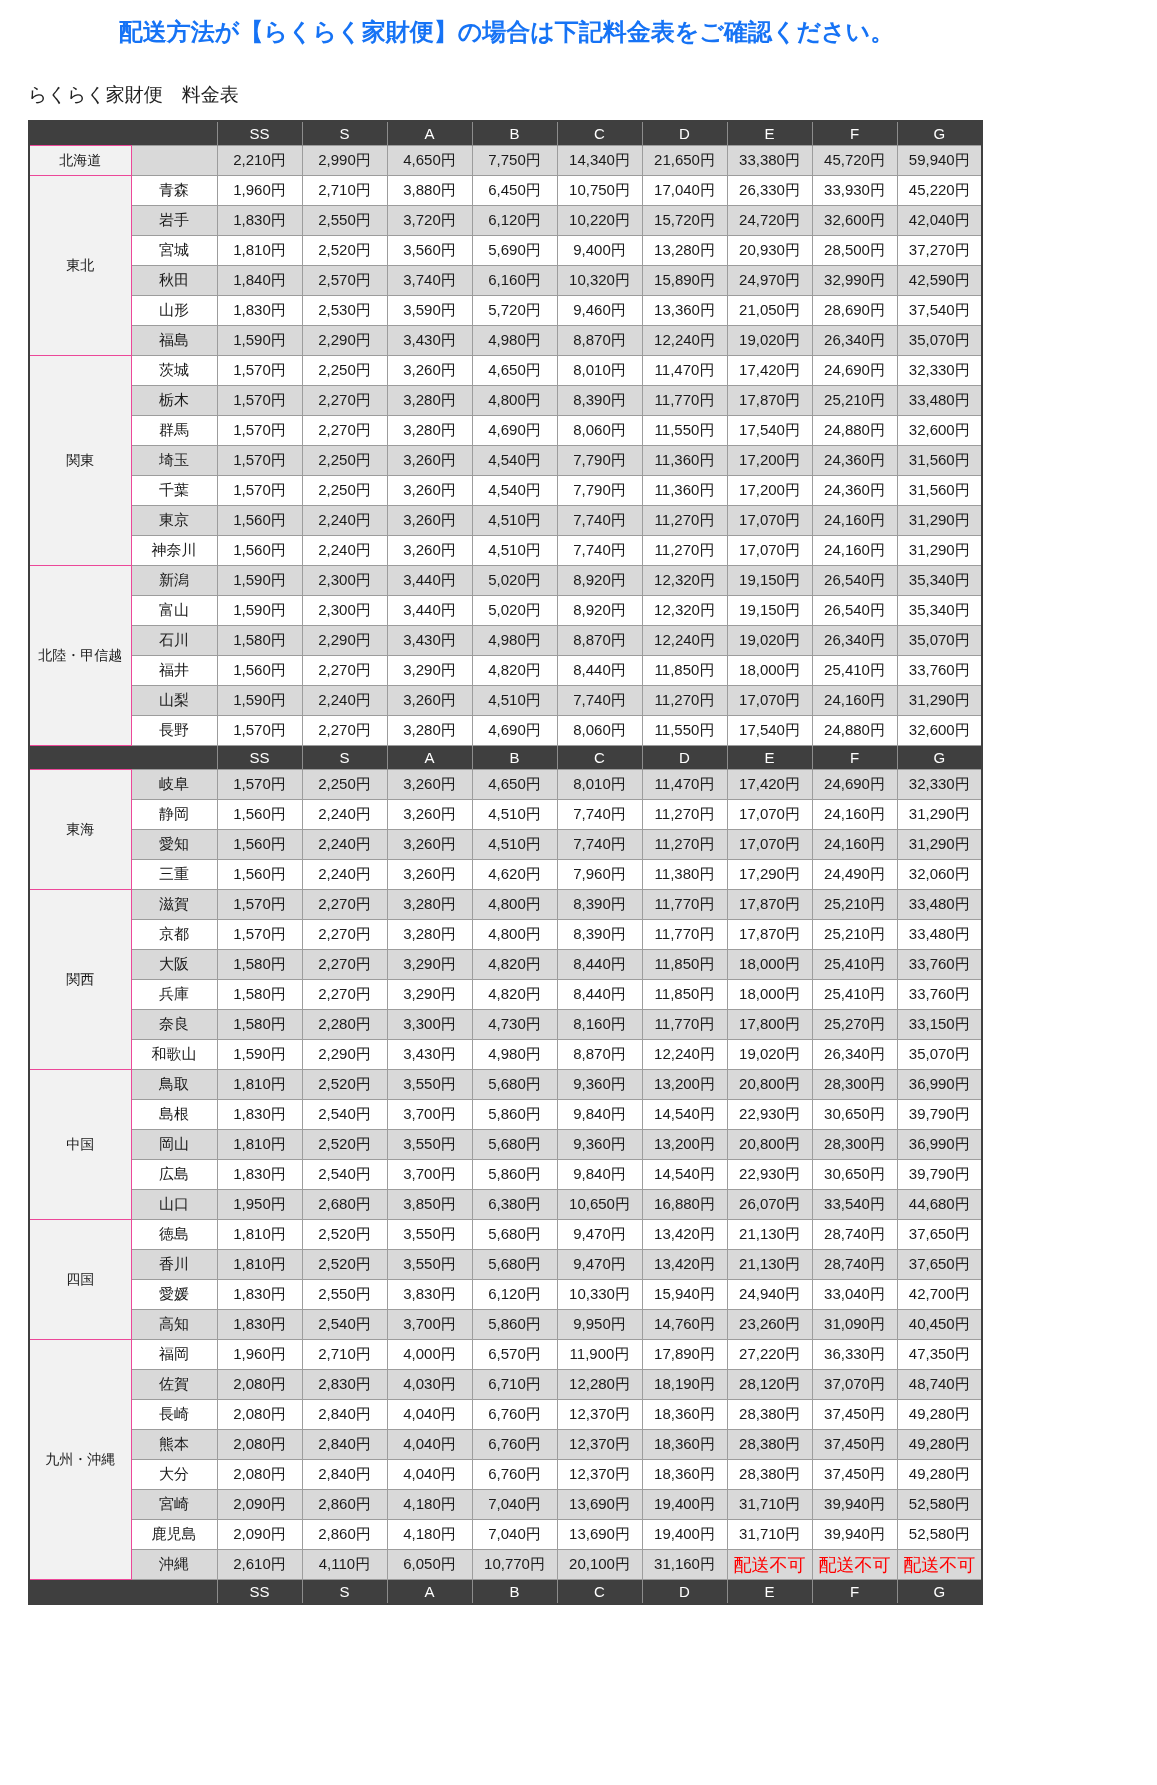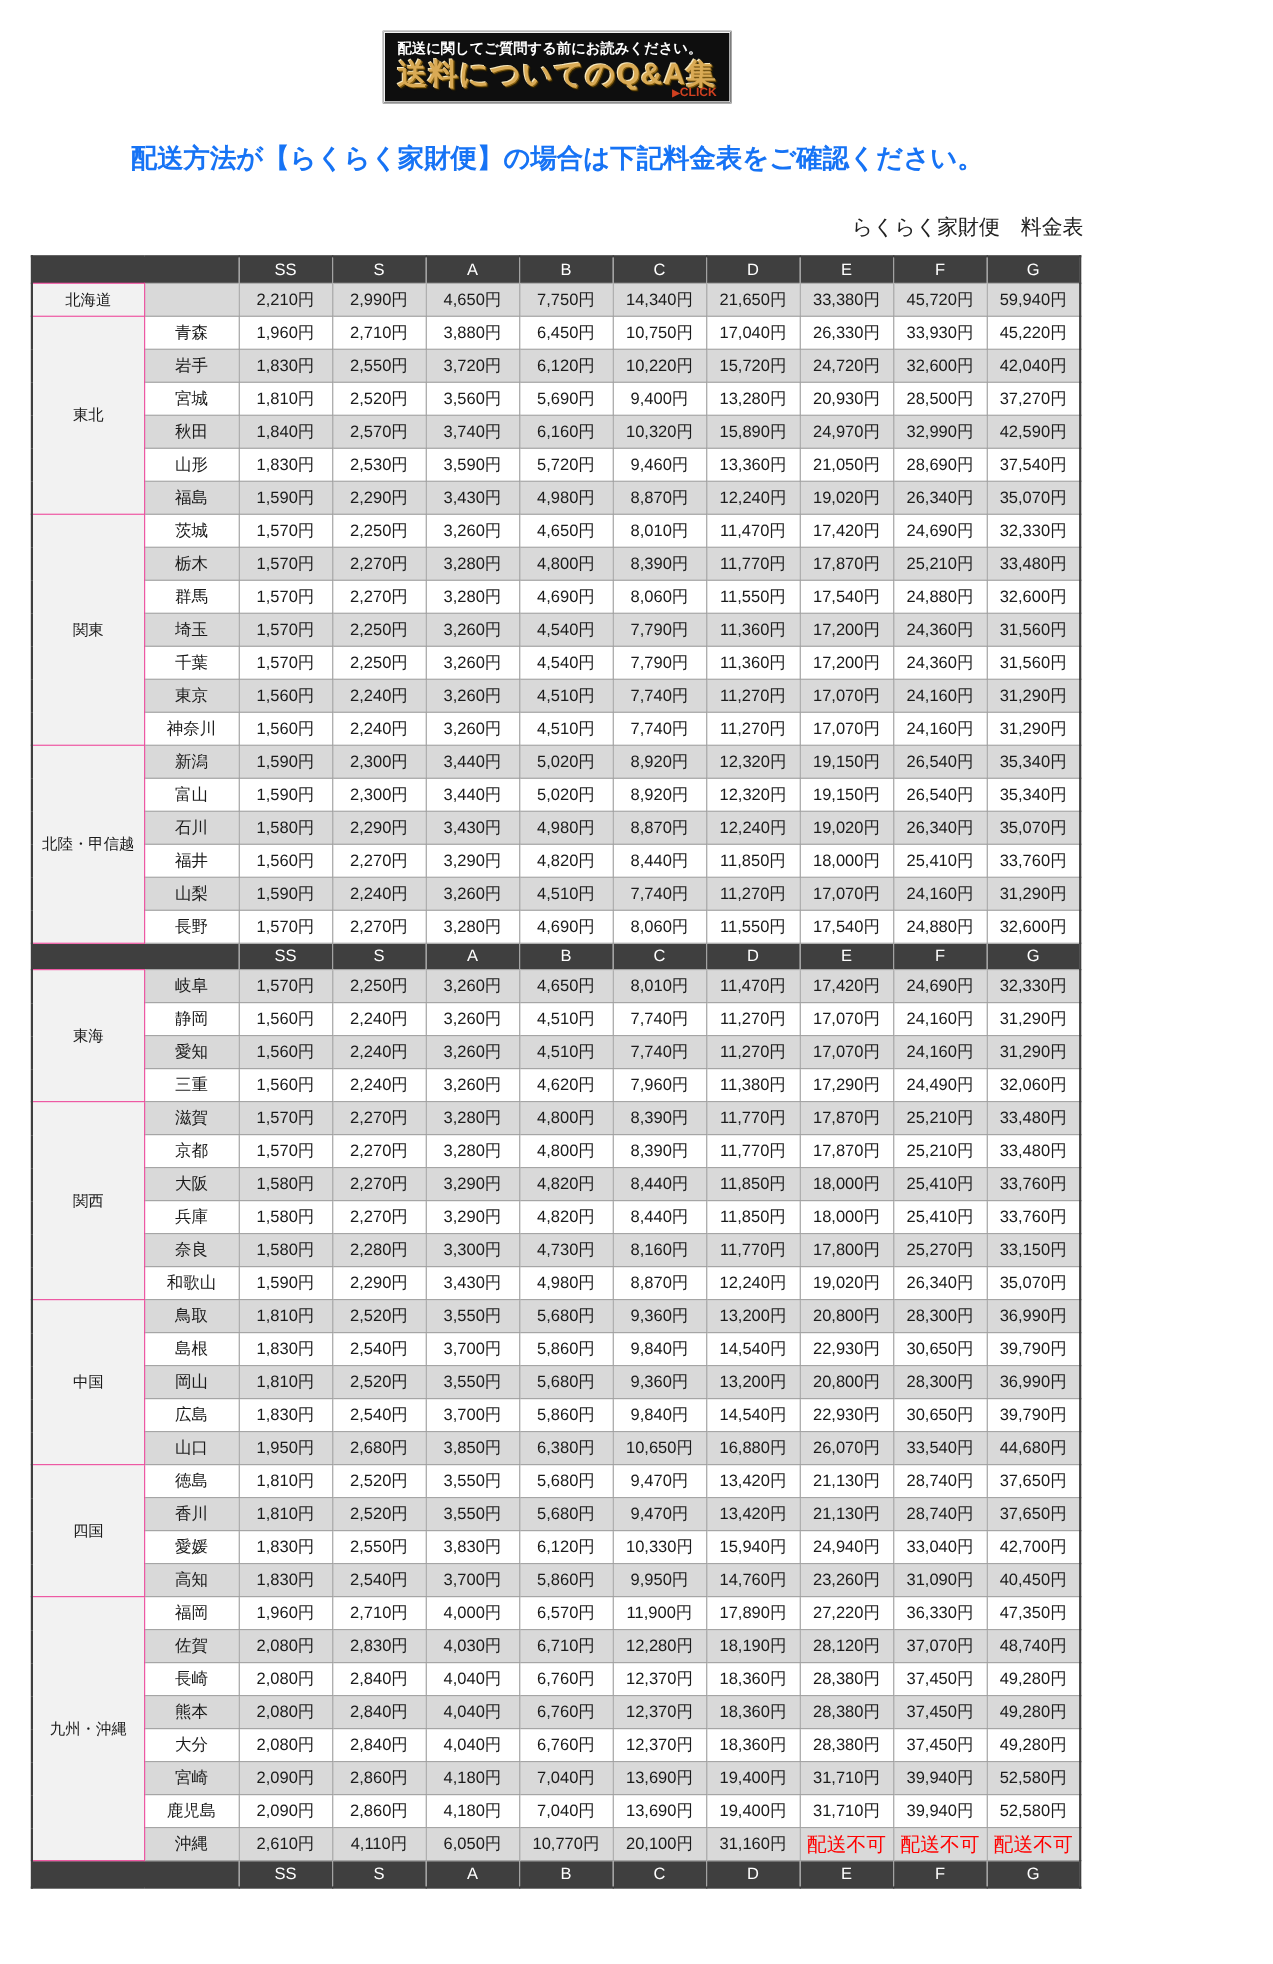--- a/index.html
+++ b/index.html
@@ -26,21 +26,21 @@
   }
   .banner-click { text-align:right; font-size:11px; font-weight:bold; color:#d04020; margin-top:-3px; }
   .banner-click .arrow { font-size:9px; }
 
   
   .page-heading {
     margin-top:16px; text-align:center;
     color:var(--heading-blue, #1673f5);
     font-size:24px; font-weight:bold;
   }
-  .table-title { margin-top:34px; margin-bottom:12px; text-align:right; color:#222222; font-size:19px; }
+  .table-title { margin-top:34px; margin-bottom:12px; text-align:left; color:#222222; font-size:19px; }
 
   
   table.rates { border-collapse:collapse; table-layout:fixed; width:876px; border:2px solid #3f3f3f; }
   table.rates col.c-region { width:102px; }
   table.rates col.c-pref   { width:86px; }
   table.rates col.c-data   { width:85px; }
   table.rates th, table.rates td { padding:0; text-align:center; vertical-align:middle; overflow:hidden; white-space:nowrap; }
   th.size {
     height:23px; background:var(--header-dark, #3f3f3f); color:#ffffff;
     font-weight:normal; font-size:15px; border-left:1px solid #8c8c8c;
@@ -52,27 +52,20 @@
   }
   td.pref, td.data { height:29px; font-size:15px; color:#1a1a1a; border:1px solid #9c9c9c; background:#ffffff; }
   tr.gray td.pref, tr.gray td.data { background:var(--row-gray, #d9d9d9); }
   td.data.na { color:var(--unavailable-red, #ff0000); font-size:18px; }
 </style>
 </head>
 <body>
 
 <div class="container">
 
-  <div class="banner-wrap">
-    <div class="banner">
-      <div class="banner-line1">配送に関してご質問する前にお読みください。</div>
-      <div class="banner-title">送料についてのQ&amp;A集</div>
-      <div class="banner-click"><span class="arrow">▶</span><span>CLICK</span></div>
-    </div>
-  </div>
 
   <div class="page-heading">配送方法が【らくらく家財便】の場合は下記料金表をご確認ください。</div>
 
   <div class="table-title">らくらく家財便　料金表</div>
 
   <table class="rates">
     <colgroup>
       <col class="c-region">
         <col class="c-pref">
       <col class="c-data">

